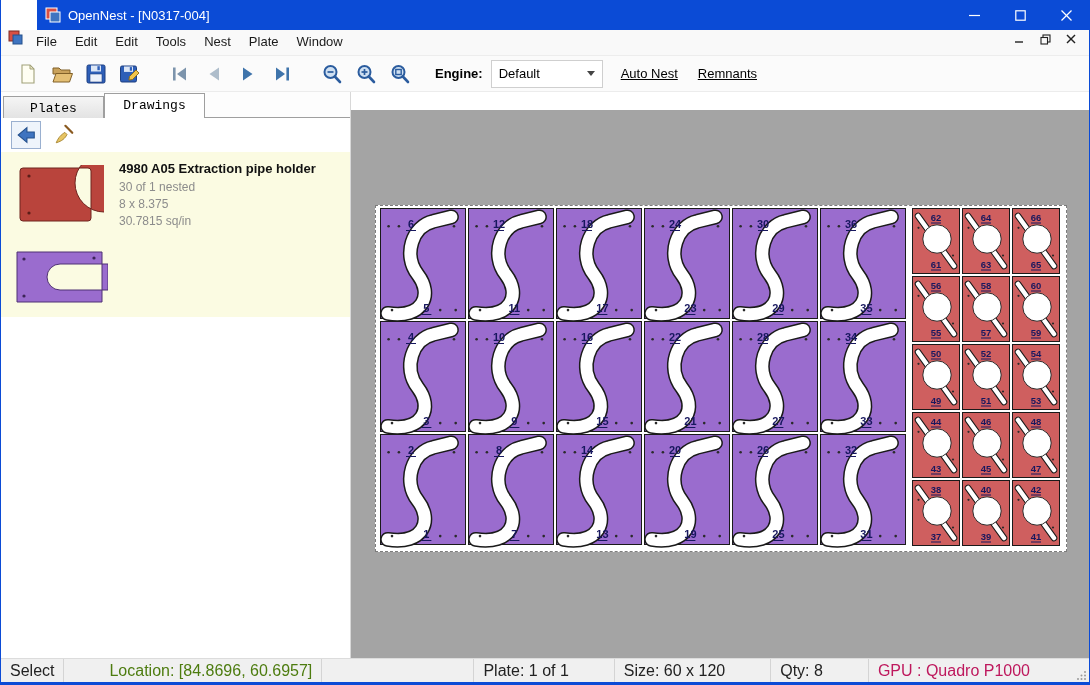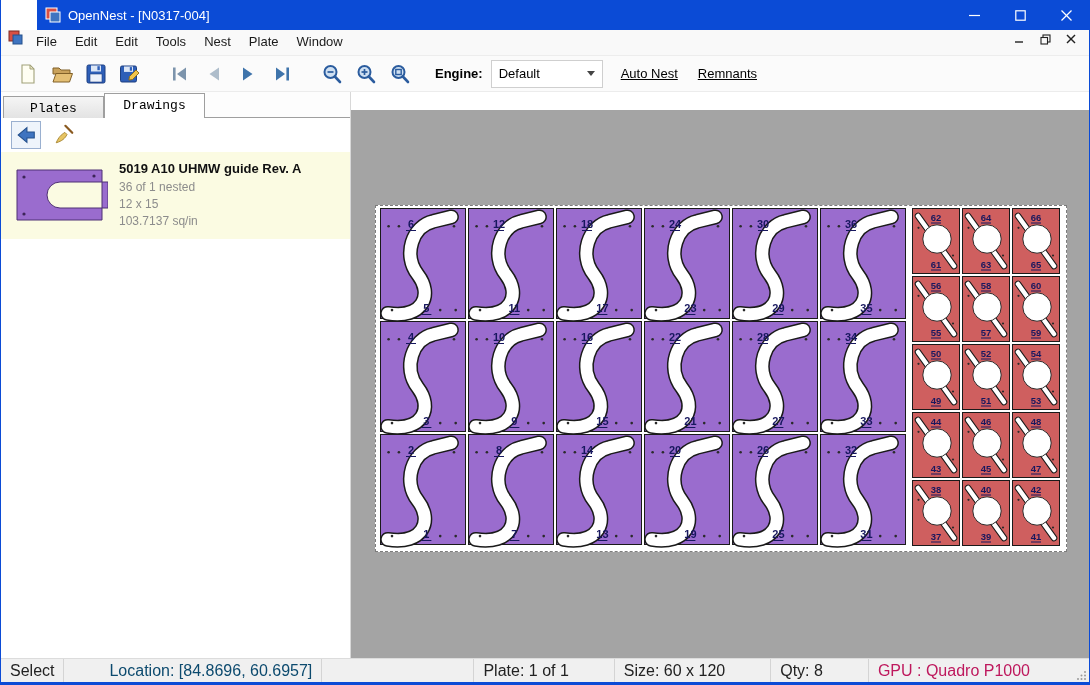--- a/index.html
+++ b/index.html
@@ -48,21 +48,21 @@
 
   .canvas { flex:1 1 auto; position:relative; background:#fff; min-width:0; }
   .canvas-gray { position:absolute; left:0; right:0; top:18px; bottom:0; background:#a4a4a4; }
   .sheet { position:absolute; left:24px; top:113px; width:692px; height:347px; background:#fff; border:1px dashed #7c7c7c; z-index:2; }
   .sheet svg { display:block; }
   svg text.pnum { font-family:"Liberation Sans",sans-serif; font-weight:bold; fill:#17175e; }
 
   
   .statusbar { height:24px; flex:0 0 auto; background:#f0f0f0; border-top:1px solid #dcdcdc; display:flex; align-items:stretch; font-size:16px; color:#222;gap:36px; }
   .sb-pane { display:flex; align-items:center; padding:0 9px; border-right:1px solid #d4d4d4; }
-  .sb-left-loc { color:#0c4a6e; }
+  .sb-left-loc { color:#4d7c0f; }
   .sb-spacer { flex:1; }
   .sb-right { border-right:none; border-left:1px solid #d4d4d4; }
   .sb-gpu { color:#be185d; }
   .grip { width:14px; display:flex; align-items:flex-end; justify-content:flex-end; padding:2px; }
 </style>
 </head>
 <body>
 
 <div class="window">
 
@@ -260,36 +260,46 @@
           <span style="display:flex">
             <svg width="22" height="22" viewBox="0 0 24 24">
                 <line x1="13.5" y1="2" x2="21" y2="9.5" stroke="#8a5a20" stroke-width="2.4" stroke-linecap="round"></line>
                 <path d="M3.5 20.5 C6 14.5 9 11.5 13 9.2 L15.3 11.5 C13.2 15.6 10 18.6 3.5 20.5 Z" fill="#e7c463" stroke="#a5832e" stroke-width="1"></path>
               </svg>
           </span>
         </div>
       </div>
 
       <div class="drawing-list">
+        <div class="drawing-item">
+          <div class="thumb-box">
+            <svg width="88" height="62" viewBox="0 0 88 62">
+              <path fill-rule="evenodd" fill="#b9443c" stroke="#6e241f" stroke-width="1" d="M7 3 H72 Q75 3 75 6 V53 Q75 56 72 56 H7 Q4 56 4 53 V6 Q4 3 7 3 Z
+                   M88 18 m-29 0 a29 29 0 1 0 58 0 a29 29 0 1 0 -58 0"></path>
+              <circle cx="13" cy="11" r="1.6" fill="#5a1d18"></circle>
+              <circle cx="13" cy="48" r="1.6" fill="#5a1d18"></circle>
+            </svg>
+          </div>
+          <div>
+            <div class="d-title">4980 A05 Extraction pipe holder</div>
+            <div class="d-sub">30 of 1 nested</div>
+            <div class="d-sub">8 x 8.375</div>
+            <div class="d-sub">30.7815 sq/in</div>
+          </div>
+        </div>
 
         <div class="drawing-item">
           <div class="thumb-box">
             <svg width="96" height="60" viewBox="0 0 96 60">
               <path fill-rule="evenodd" fill="#9a6cce" stroke="#4f3075" stroke-width="1" d="M5 4 H90 V54 H5 Z
                    M48 16 A13 13 0 0 0 48 42 H96 V16 Z"></path>
               <circle cx="12" cy="11" r="1.6" fill="#3c2458"></circle>
               <circle cx="12" cy="48" r="1.6" fill="#3c2458"></circle>
               <circle cx="82" cy="10" r="1.6" fill="#3c2458"></circle>
             </svg>
-          </div>
-          <div>
-            <div class="d-title">5019 A10 UHMW guide Rev. A</div>
-            <div class="d-sub">36 of 1 nested</div>
-            <div class="d-sub">12 x 15</div>
-            <div class="d-sub">103.7137 sq/in</div>
           </div>
         </div>
       </div>
     </div>
 
     <div class="canvas">
       <div class="canvas-gray"></div>
       <div class="sheet">
         <svg id="nest-svg" width="690" height="345">
             <g transform="translate(4,2)">

